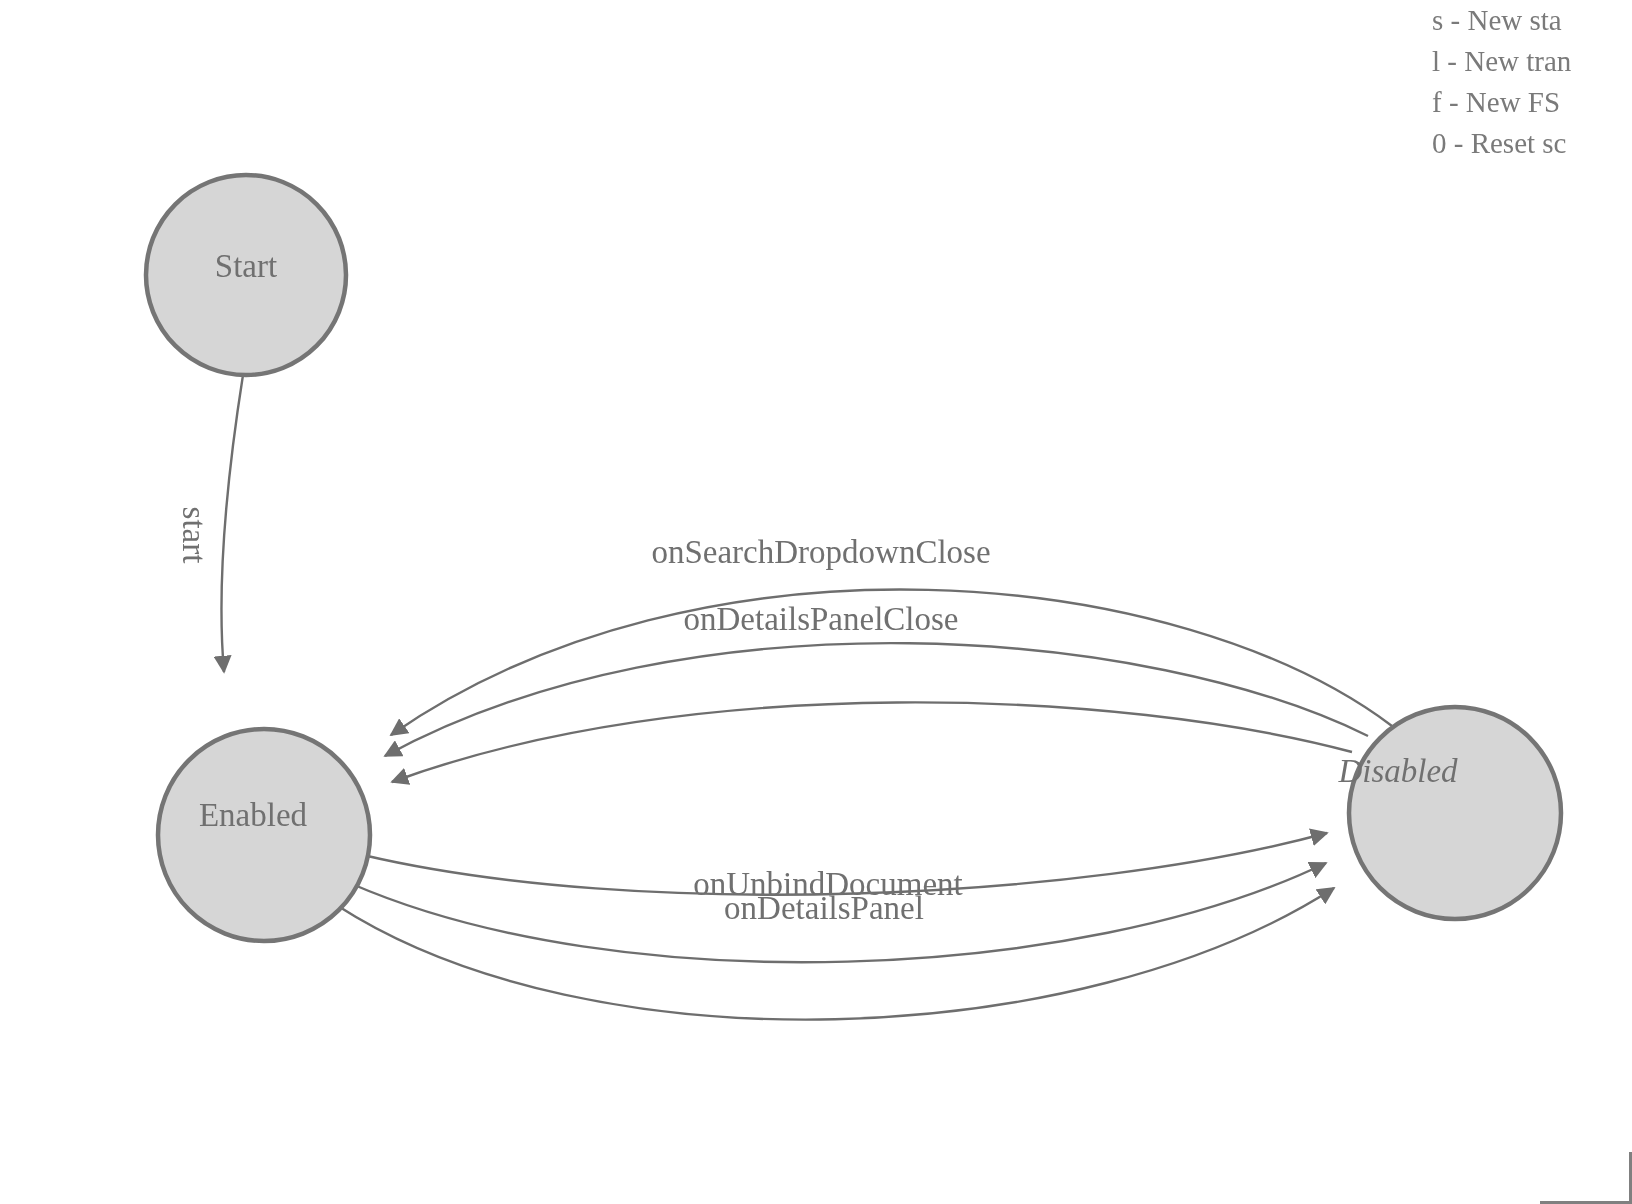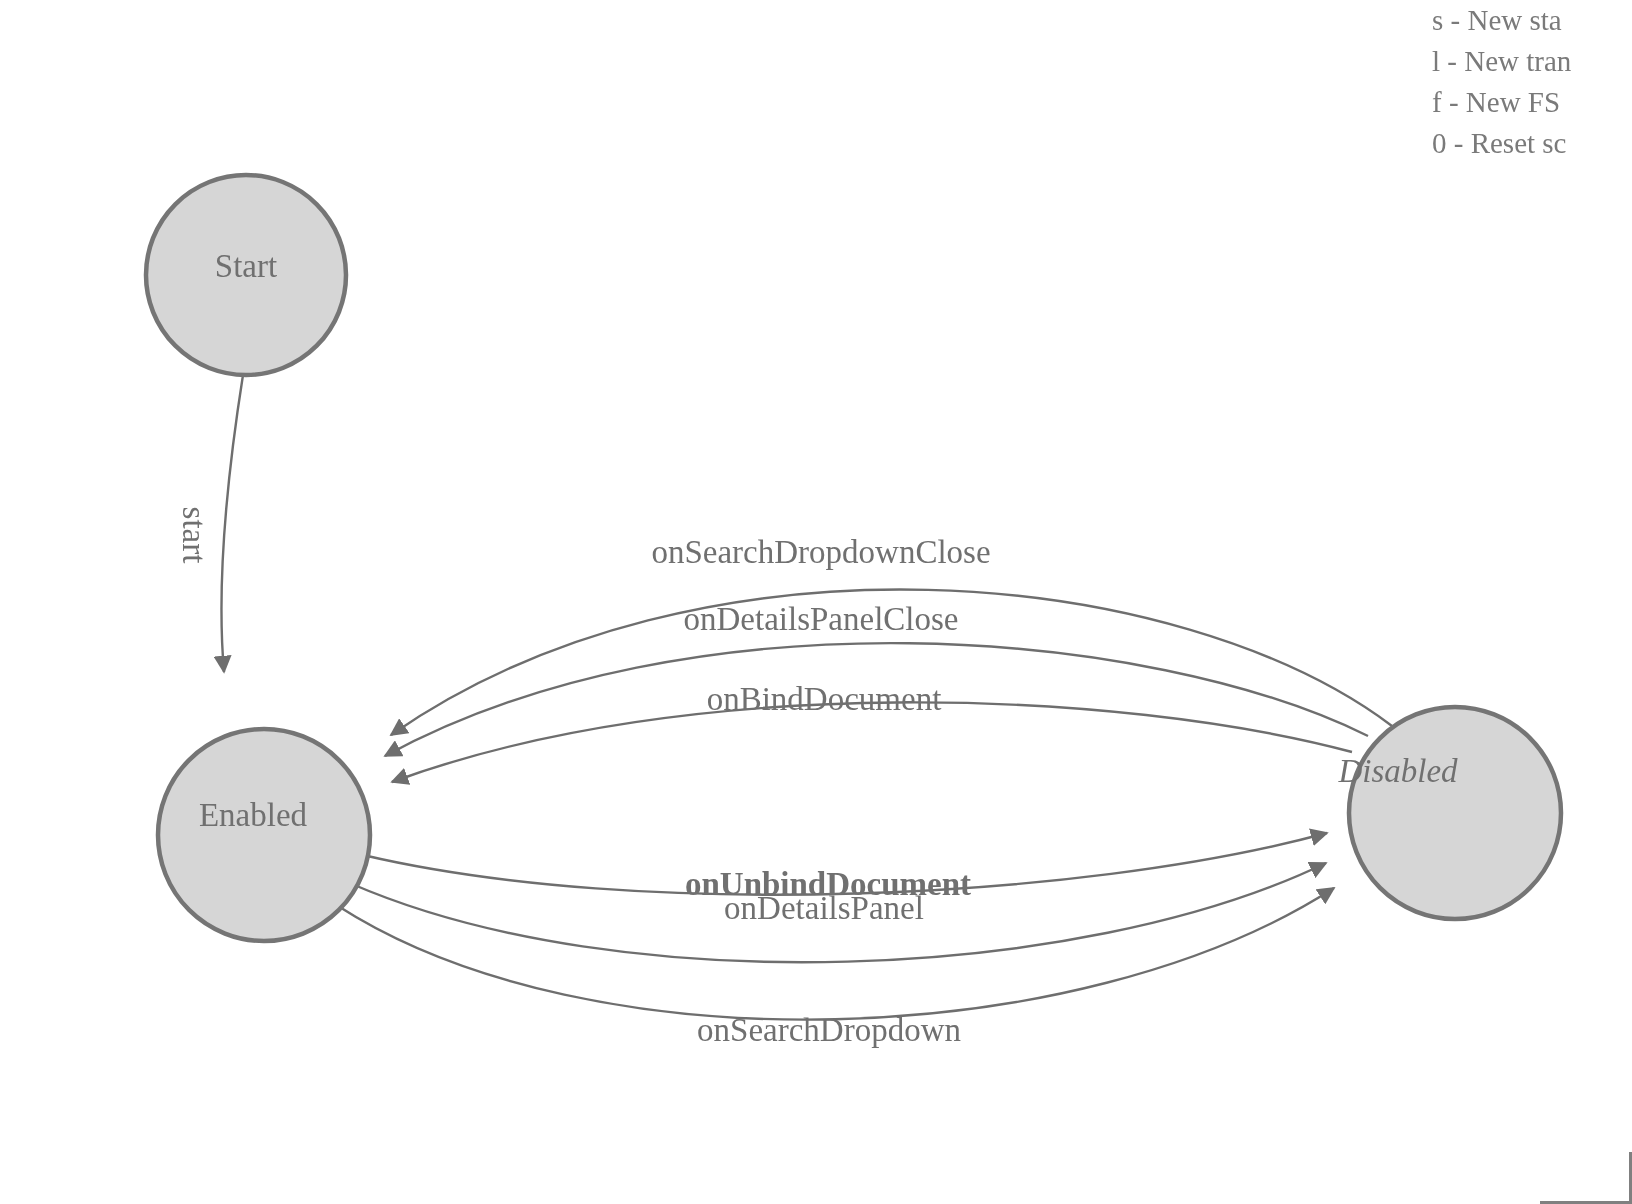--- a/index.html
+++ b/index.html
@@ -142,24 +142,22 @@
   <div class="node-hit" style="left:158px; top:729px; width:212px; height:212px;"></div>
   <div class="node-hit" style="left:1349px; top:707px; width:212px; height:212px;"></div>
 
   <div class="node-label" style="left:246px; top:266px;">Start</div>
   <div class="node-label" style="left:253px; top:815px;">Enabled</div>
   <div class="node-label" style="left:1398px; top:771px;font-style:italic;">Disabled</div>
 
   <div class="edge-label rotated" style="left:193px; top:535px;">start</div>
   <div class="edge-label" style="left:821px; top:619px;">onDetailsPanelClose</div>
   <div class="edge-label" style="left:821px; top:552px;">onSearchDropdownClose</div>
-  <div class="edge-label" style="left:824px; top:699px;">onBindDocument</div>
-  <div class="edge-label" style="left:828px; top:884px;font-weight:bold;">onUnbindDocument</div>
+  <div class="edge-label" style="left:828px; top:884px;">onUnbindDocument</div>
   <div class="edge-label" style="left:824px; top:908px;">onDetailsPanel</div>
-  <div class="edge-label" style="left:829px; top:1030px;">onSearchDropdown</div>
 
   <div class="help-overlay">
     <div class="help-line">s - New sta</div>
     <div class="help-line">l - New tran</div>
     <div class="help-line">f - New FS</div>
     <div class="help-line">0 - Reset sc</div>
   </div>
 
   <div class="viewport-corner-v"></div>
   <div class="viewport-corner-h"></div>

